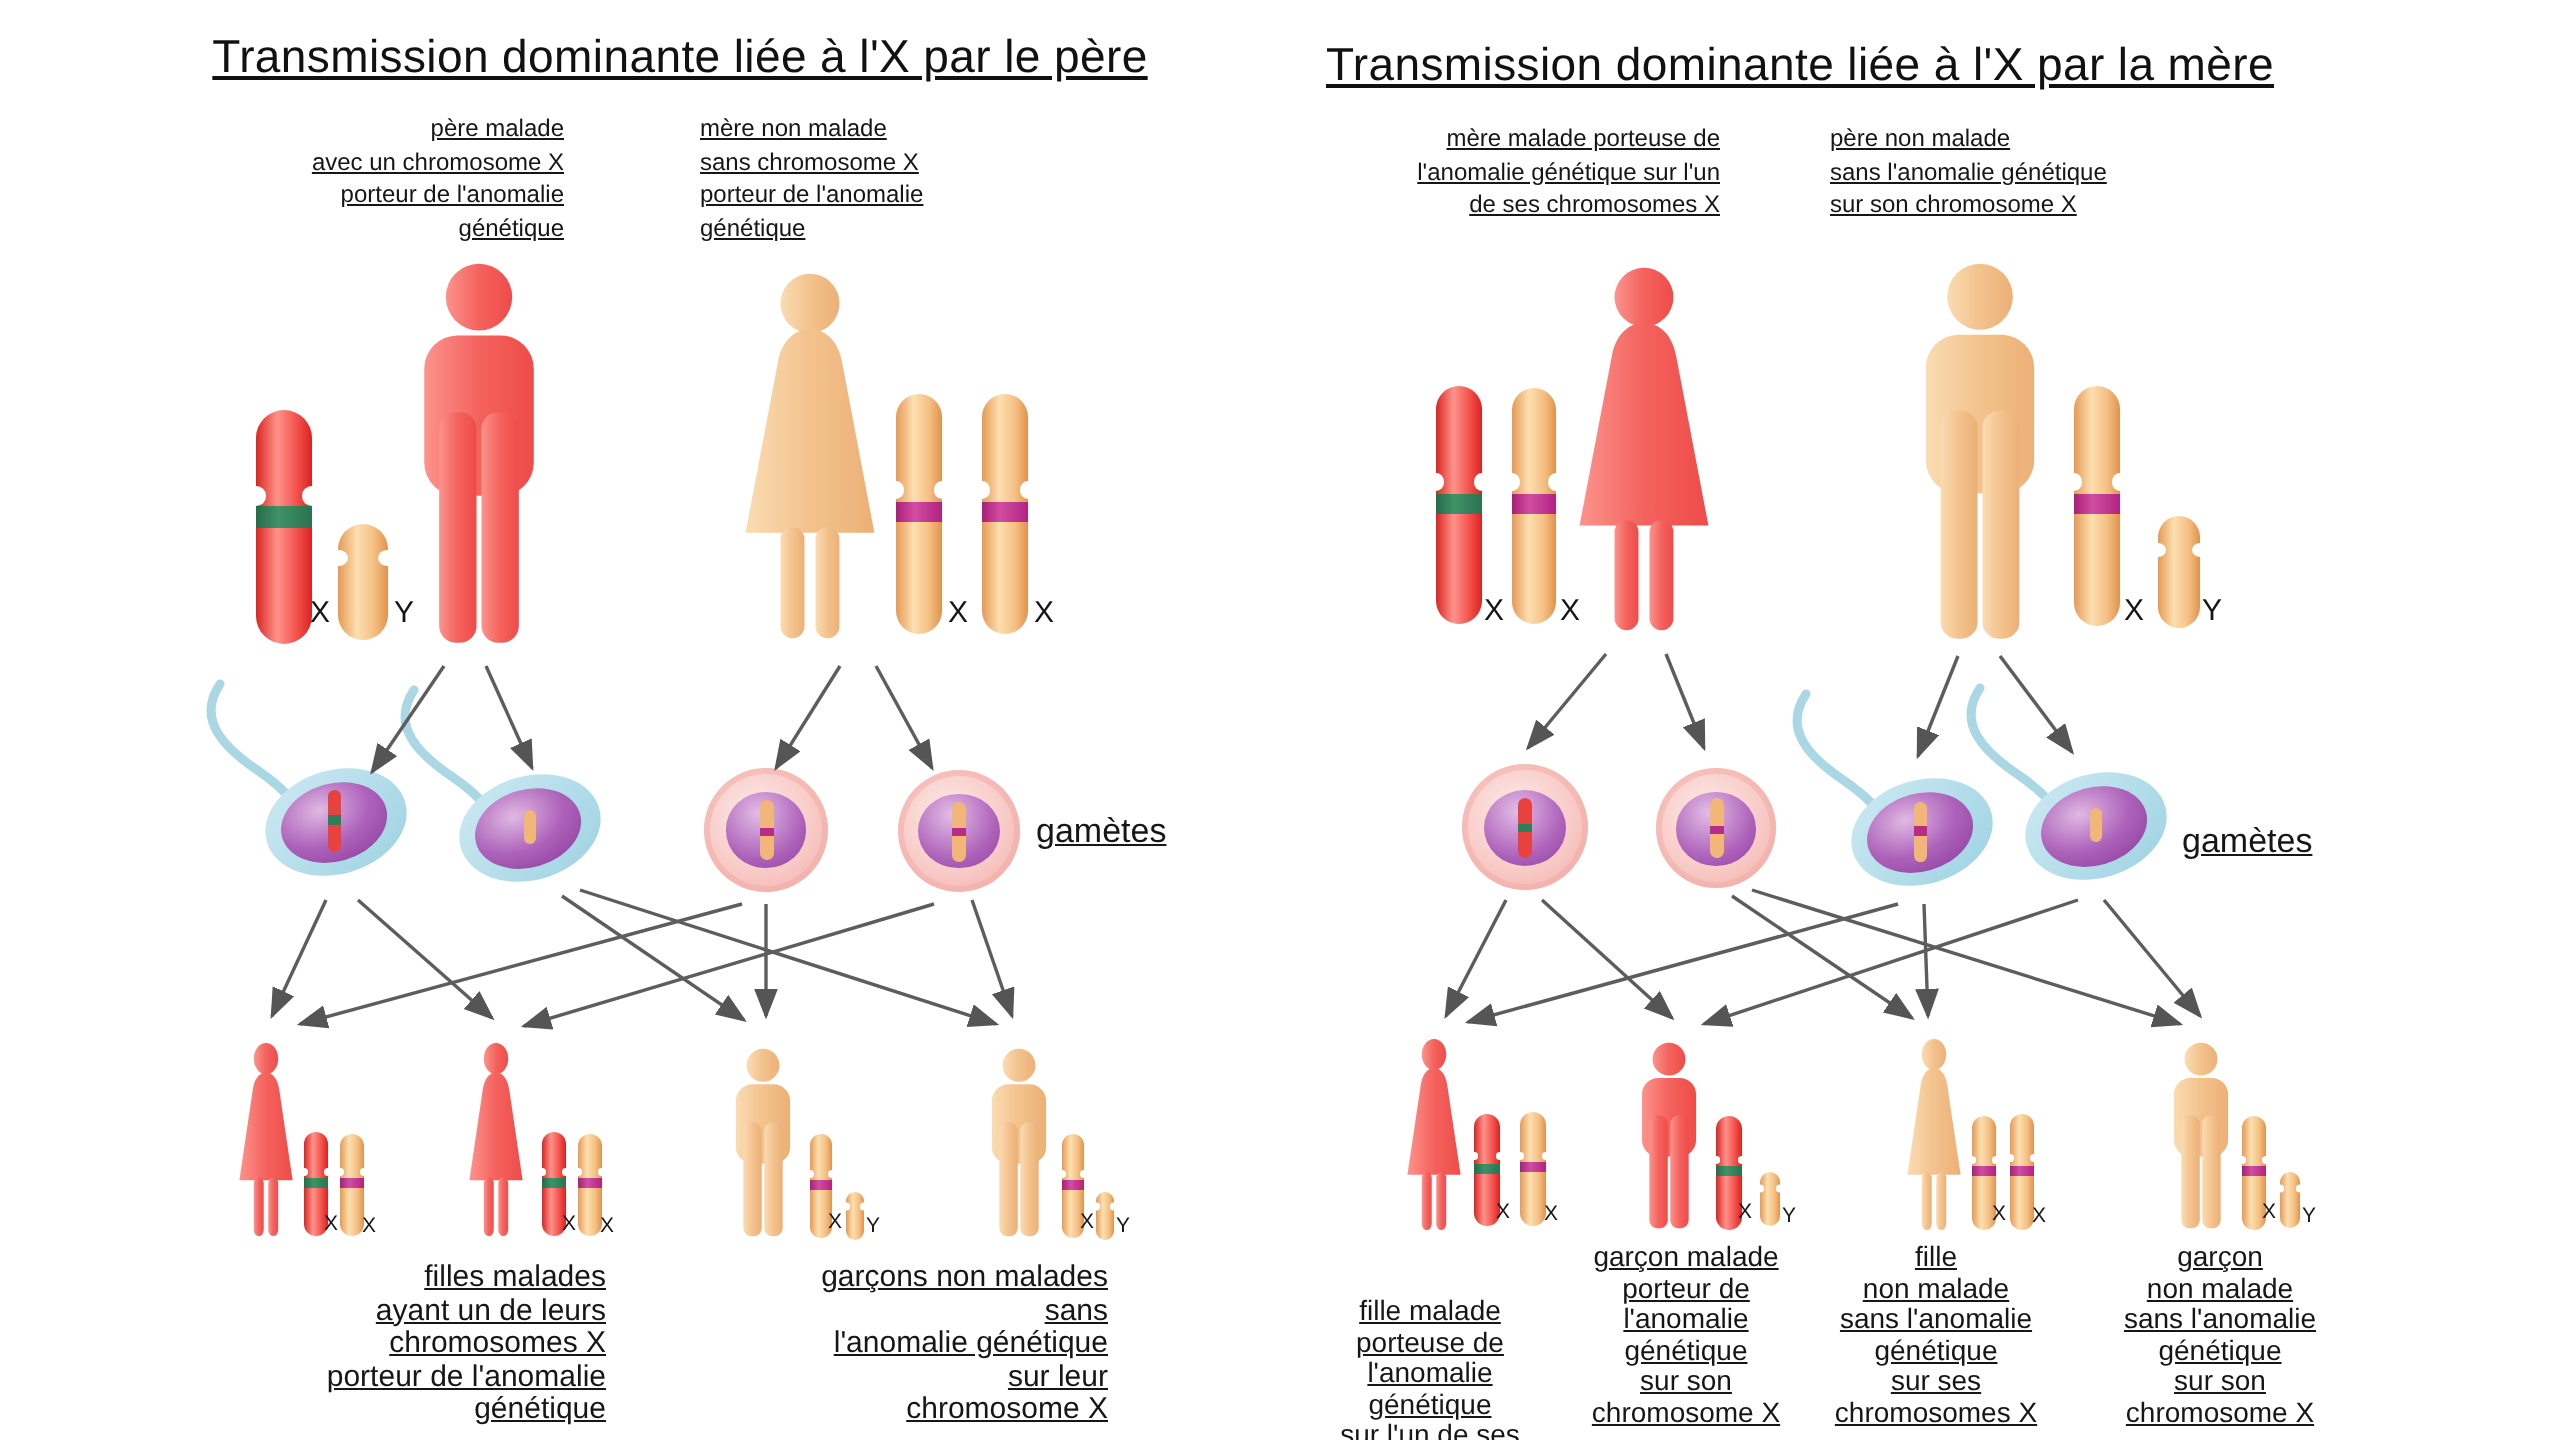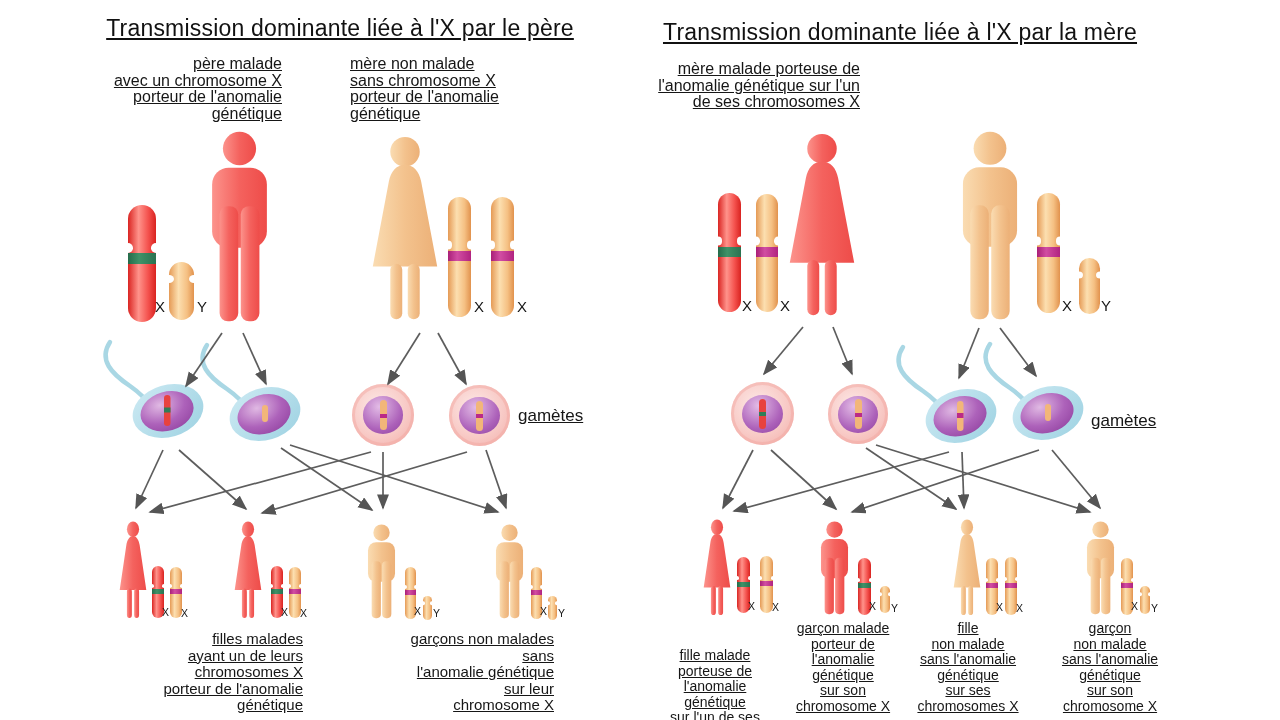--- a/index.html
+++ b/index.html
@@ -1,21 +1,21 @@
 <!DOCTYPE html>
 <html style="--affected: #f4625e; --unaffected: #f3c28d; --chromosome_affected: #ee3b37; --chromosome_normal: #f5c083; --anomaly_band: #2f7e58; --centromere_band: #bb2a87; --sperm_cell: #aedde9; --egg_cell: #f8cbc7; --nucleus: #a55ab2; --arrow: #5a5a5a;"><head>
 <meta charset="utf-8">
 <style>
   html,body{margin:0;padding:0;background:#fff;}
   #canvas{position:relative;width:1280px;height:720px;background:#fff;overflow:hidden;
           font-family:"Liberation Sans",sans-serif;color:#161616;}
   .abs{position:absolute;}
   .lbl{position:absolute;white-space:pre-line;color:#161616;text-decoration:underline;}
   .title{font-size:23px;color:#111;text-align:center;letter-spacing:.2px;}
-  .plabel{font-size:16px;line-height:16.5px;}
+  .plabel{font-size:12px;line-height:16.5px;}
   .clabel{font-size:15px;line-height:16.5px;text-align:right;}
   .clabel-sm{font-size:14px;line-height:15.5px;text-align:center;}
   .gam{font-size:17px;}
   .sex{position:absolute;font-size:15px;color:#161616;}
   .sex-sm{font-size:10.5px;}
   .person{position:absolute;}
   .chrom{position:absolute;border-radius:100px;}
   .chrom.red{background:linear-gradient(90deg,#da2522,#ff938b 38%,#f4524e 72%,#d92320);}
   .chrom.orange{background:linear-gradient(90deg,#e59a55,#fcdfb0 38%,#f5c083 72%,#e1924d);}
   .chrom::before,.chrom::after{content:"";position:absolute;width:38%;height:var(--ph,9px);
@@ -192,20 +192,23 @@
   <div class="lbl clabel" style="left:358px;top:631px;width:196px;">garçons non malades
 sans
 l'anomalie génétique
 sur leur
 chromosome X</div>
 
   <div class="lbl plabel" style="left:655px;top:61px;width:205px;text-align:right;">mère malade porteuse de
 l'anomalie génétique sur l'un
 de ses chromosomes X</div>
   <div class="lbl title" style="left:640px;top:19px;width:520px;">Transmission dominante liée à l'X par la mère</div>
+  <div class="lbl plabel" style="left:915px;top:61px;width:215px;text-align:left;">père non malade
+sans l'anomalie génétique
+sur son chromosome X</div>
 
   <div class="chrom red" style="left:718px;top:193px;width:23px;height:119px;--pinch:40%;--ph:9px;">
       <div class="band green" style="--bt:45%;--bh:10px;"></div>
     </div>
   <div class="chrom orange" style="left:756px;top:194px;width:22px;height:118px;--pinch:40%;--ph:9px;">
       <div class="band magenta" style="--bt:45%;--bh:10px;"></div>
     </div>
   <div class="sex" style="left:742px;top:297px;">X</div>
   <div class="sex" style="left:780px;top:297px;">X</div>
   <svg class="person" style="left:776px;top:133px;" width="92" height="184" viewBox="0 0 100 200" preserveAspectRatio="none">

